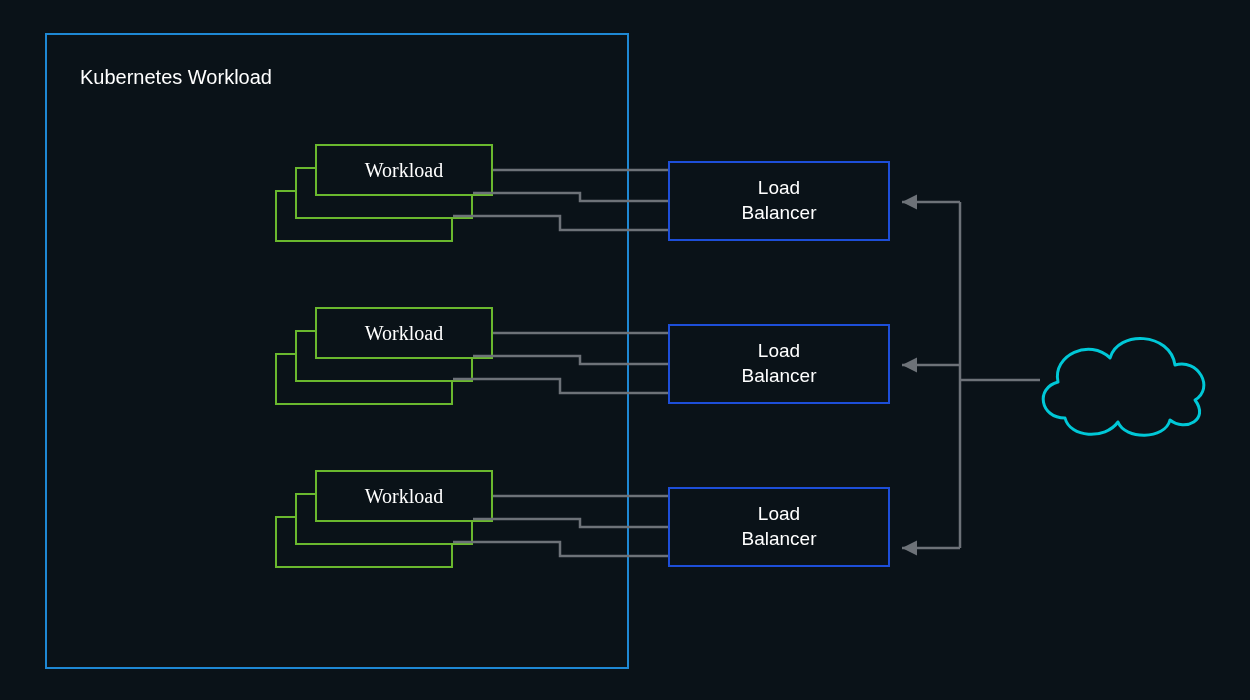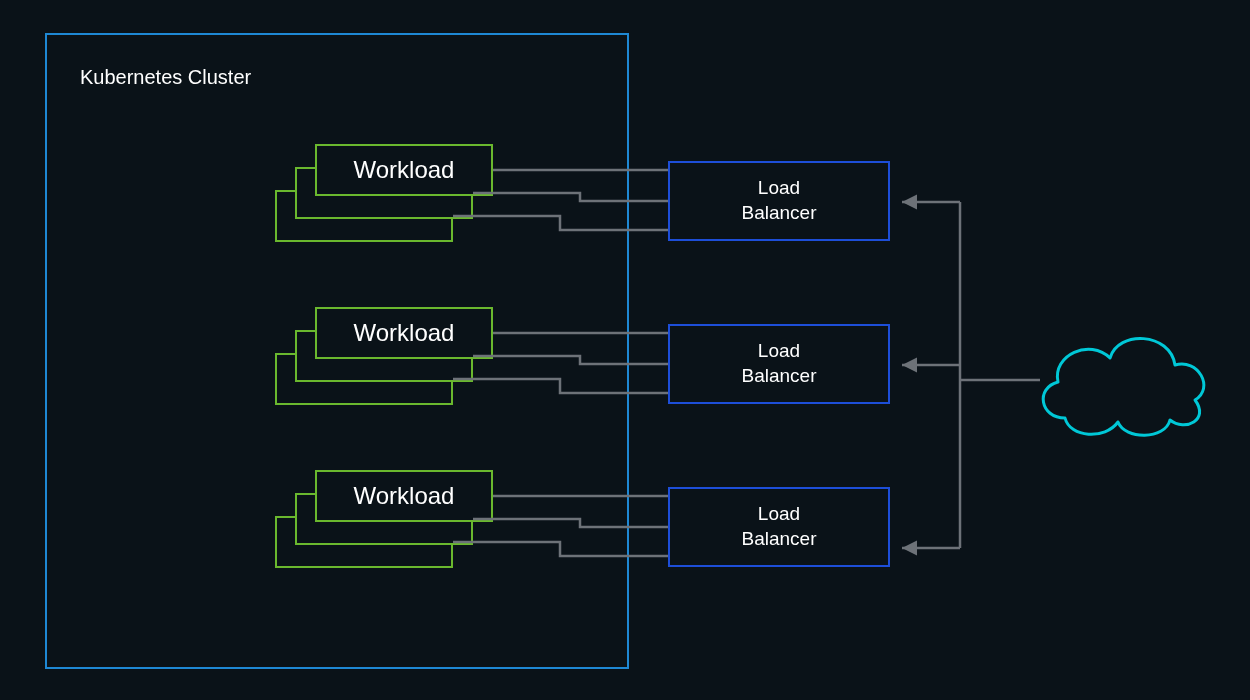--- a/index.html
+++ b/index.html
@@ -28,25 +28,26 @@
   }
   .wl-card {
     position: absolute;
     border: 2px solid #6ab82e;
     background: #0a1218;
     box-sizing: border-box;
   }
   .wl-label {
     position: absolute;
     color: #fff;
-    font-size: 24px;
+    font-size: 20px;
     text-align: center;
     width: 100%;
     top: 50%;
     transform: translateY(-50%);
+    font-family: Liberation Serif, serif;
   }
   .lb-box {
     position: absolute;
     border: 2px solid #1d4ed8;
     background: #0a1218;
     box-sizing: border-box;
     color: #fff;
     font-size: 19px;
     display: flex;
     align-items: center;
@@ -58,21 +59,21 @@
     position: absolute;
     left: 0; top: 0;
     width: 1250px; height: 700px;
     pointer-events: none;
   }
 </style>
 </head>
 <body>
 
 <div class="cluster-box" style="left:45px; top:33px; width:584px; height:636px;"></div>
-<div class="cluster-title" style="left:80px; top:66px;">Kubernetes Cluster</div>
+<div class="cluster-title" style="left:80px; top:66px;">Kubernetes Workload</div>
 
 <div class="wl-stack" style="left:275px; top:144px; width:218px; height:98px;">
   <div class="wl-card" style="left:0; top:46px; width:178px; height:52px;"></div>
   <div class="wl-card" style="left:20px; top:23px; width:178px; height:52px;"></div>
   <div class="wl-card" style="left:40px; top:0; width:178px; height:52px;">
     <div class="wl-label">Workload</div>
   </div>
 </div>
 
 <div class="wl-stack" style="left:275px; top:307px; width:218px; height:98px;">

